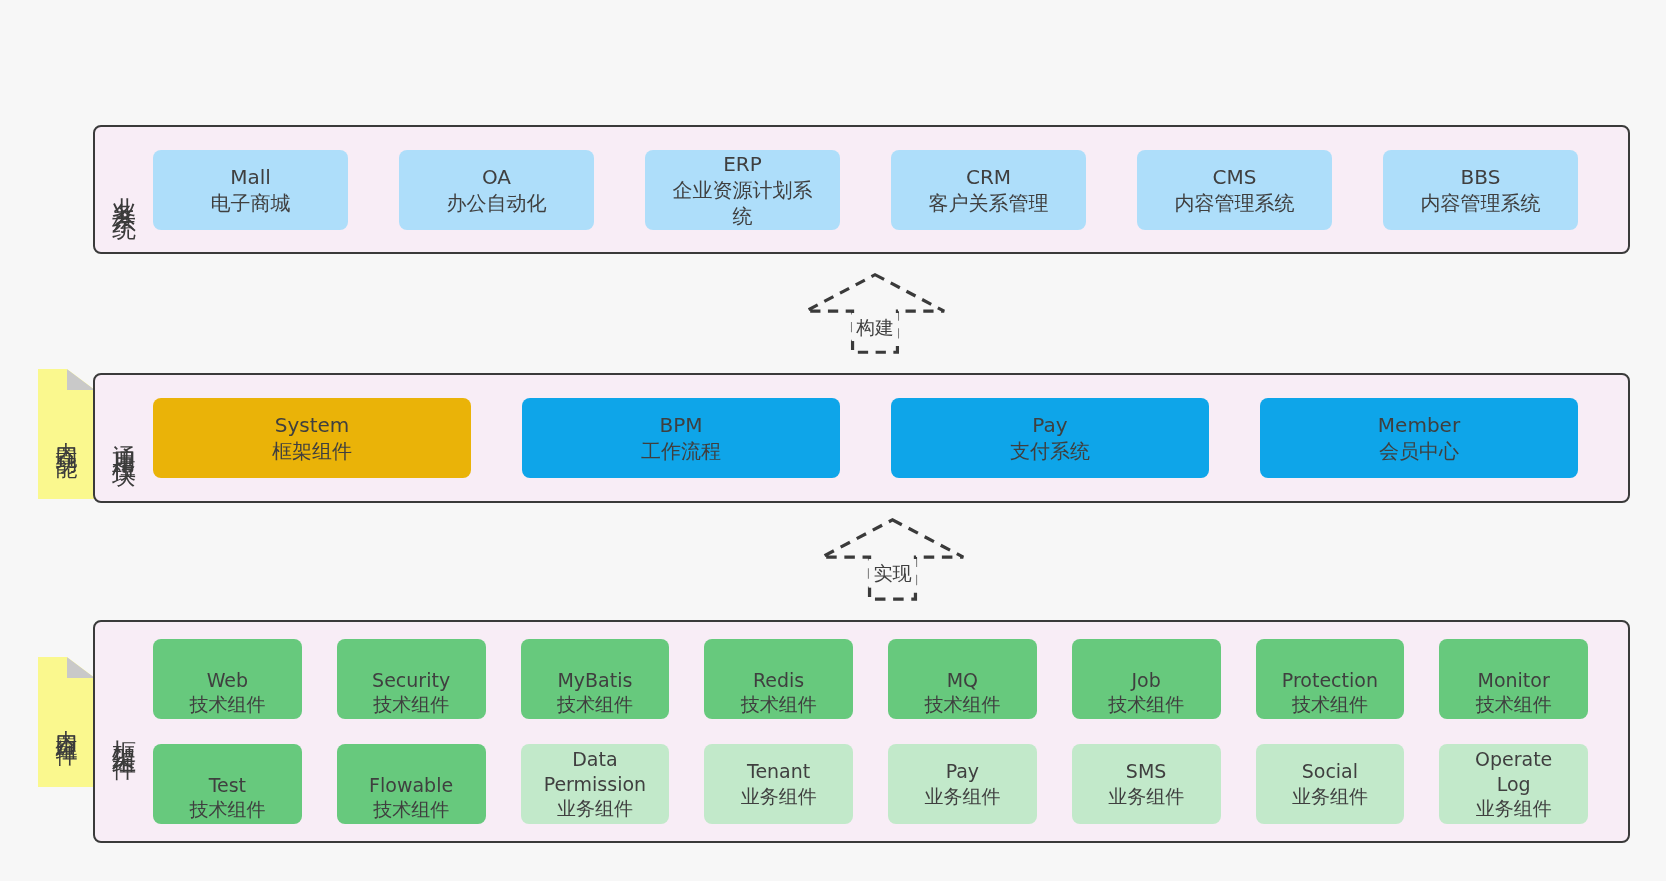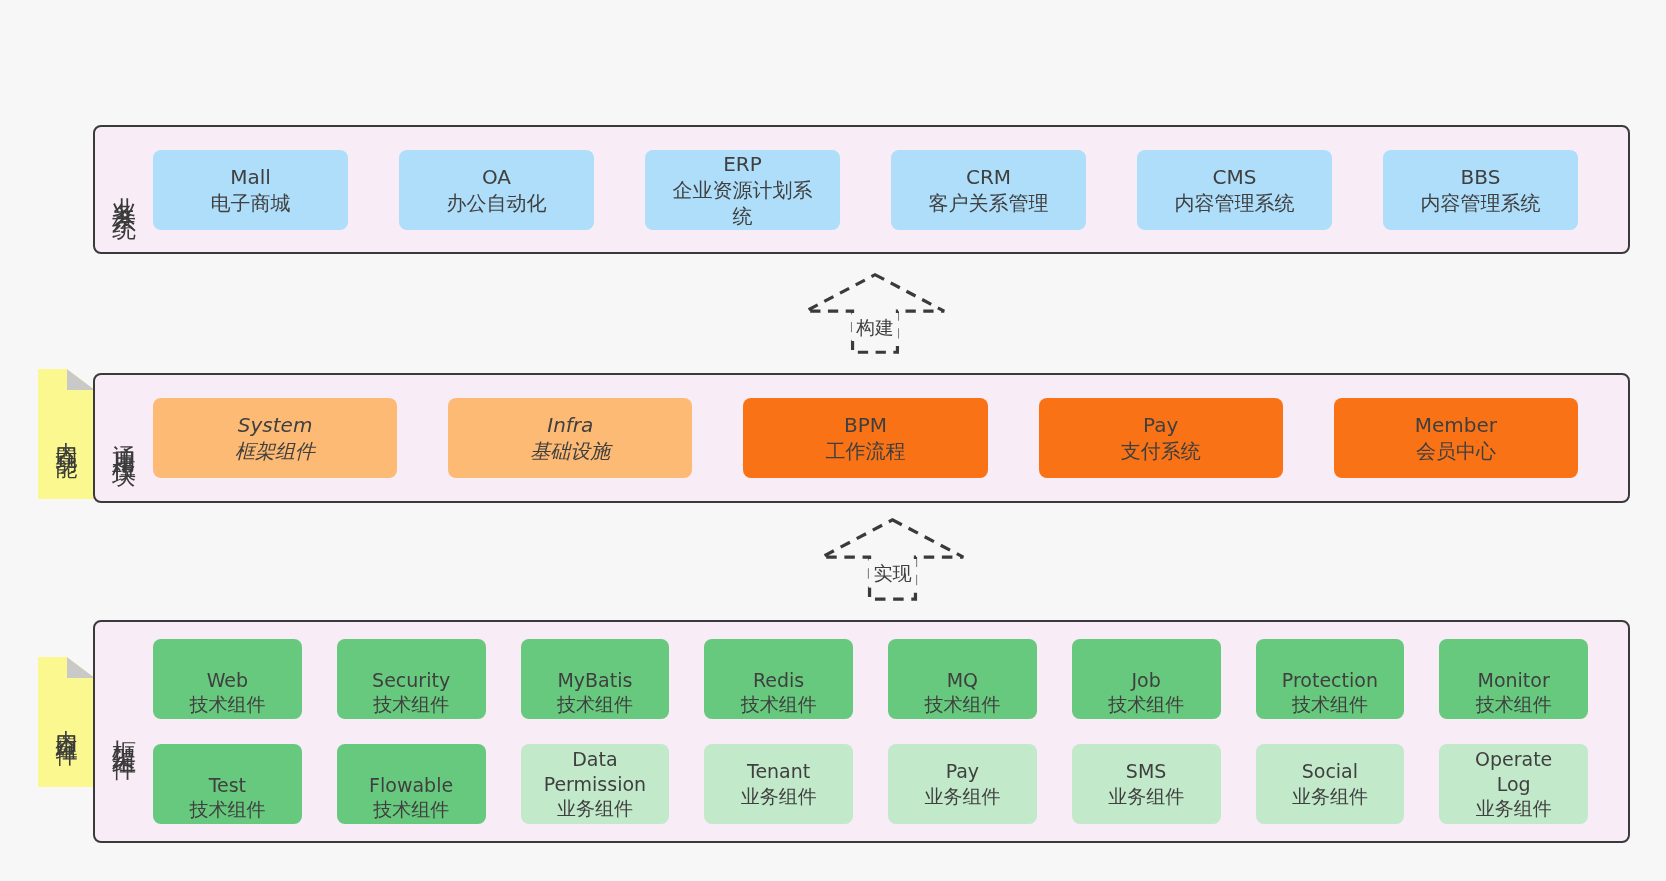--- a/index.html
+++ b/index.html
@@ -25,22 +25,22 @@
     flex:1;display:grid;grid-template-columns:repeat(8,1fr);
     gap:25px 35px;align-content:center;padding:0 40px 0 0;
   }
   .box{
     border-radius:8px;display:flex;flex-direction:column;align-items:center;justify-content:center;
     text-align:center;line-height:1.3;min-height:80px;box-sizing:border-box;flex:1;padding:2px 19px;
   }
   .box-row .box{font-size:20px;height:80px;}
   .box-grid .box{font-size:19px;min-height:80px;}
   .blue{background:#aedefa;}
-  .red{background:#fdba74;font-style:italic;}
-  .pink{background:#f97316;}
+  .red{background:#eab308;}
+  .pink{background:#0ea5e9;}
   .green{background:#67c97d;justify-content:flex-end;}
   .light_green{background:#c2e9ca;}
   
   .side-note{
     position:absolute;left:38px;width:57px;height:130px;background:#faf88e;z-index:1;
     clip-path:polygon(0 0,calc(100% - 28px) 0,100% 21px,100% 100%,0 100%);
     display:flex;align-items:center;justify-content:center;
   }
   .side-note .v-text{
     writing-mode:vertical-rl;text-orientation:upright;
@@ -108,24 +108,20 @@
     </svg>
   </div>
 
   <section class="band" style="top:373px;height:130px">
     <div class="band-label">通用模块</div>
     <div class="box-row">
       <div class="box red">
         <span>System</span>
         <span>框架组件</span>
       </div>
-      <div class="box red">
-        <span>Infra</span>
-        <span>基础设施</span>
-      </div>
       <div class="box pink">
         <span>BPM</span>
         <span>工作流程</span>
       </div>
       <div class="box pink">
         <span>Pay</span>
         <span>支付系统</span>
       </div>
       <div class="box pink">
         <span>Member</span>

